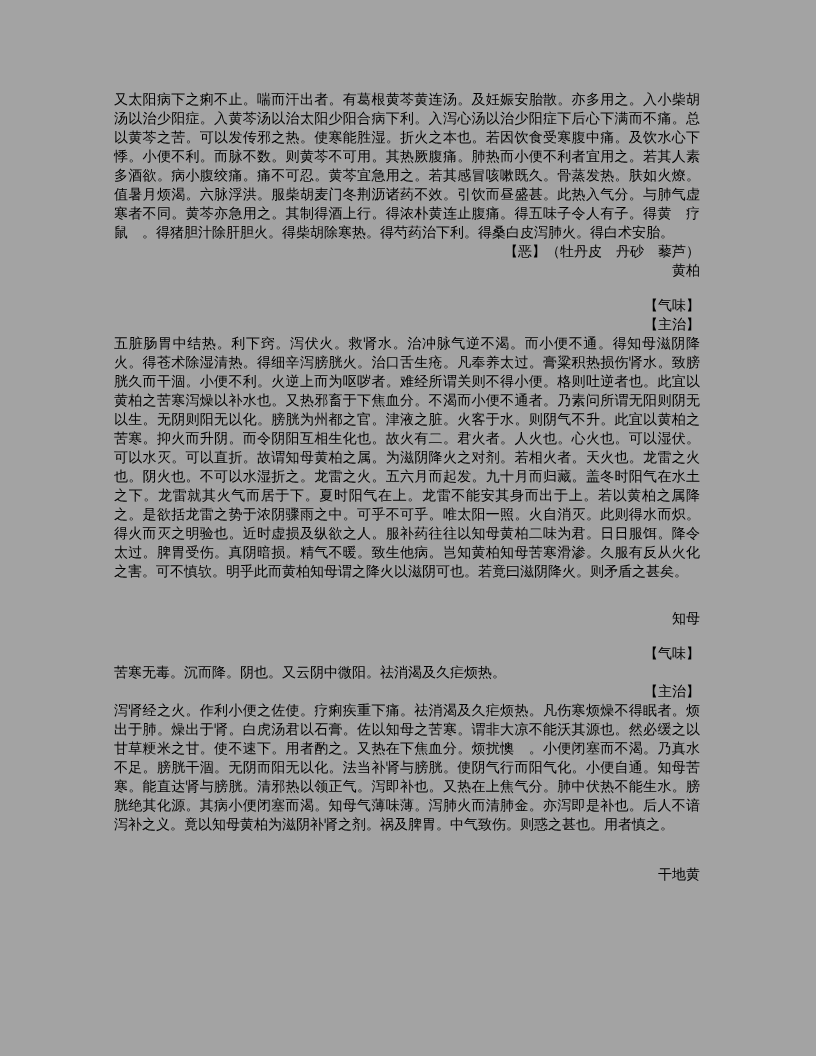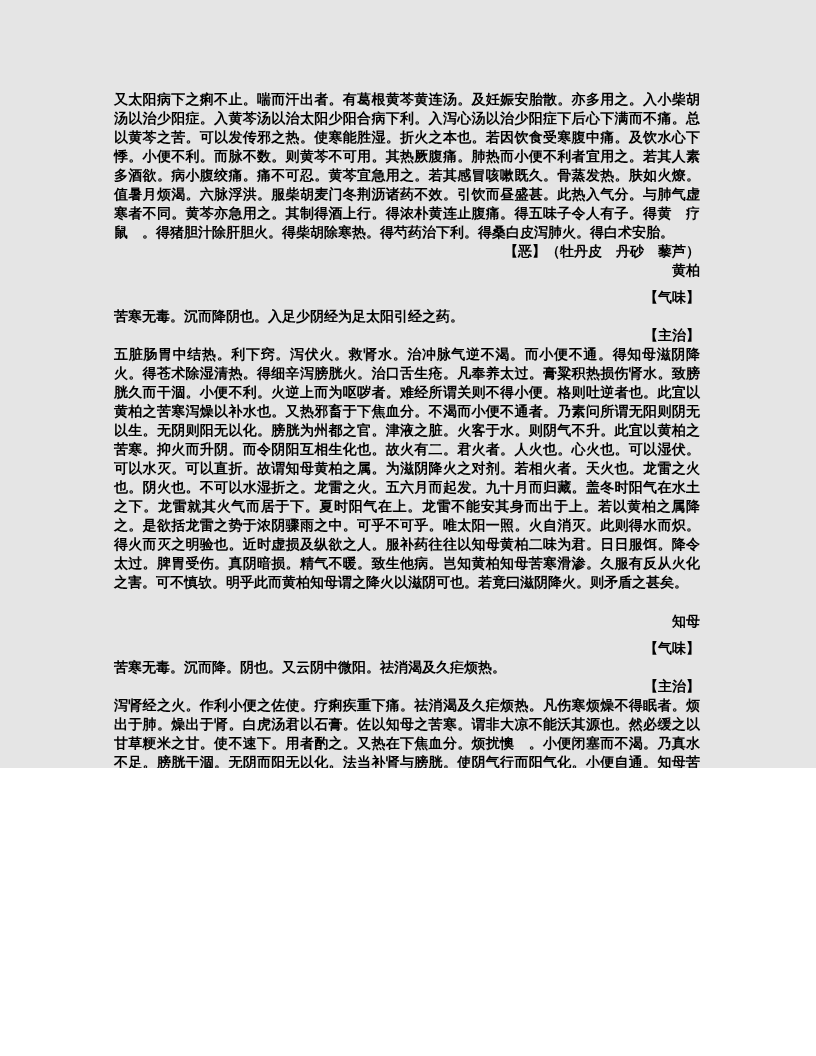--- a/index.html
+++ b/index.html
@@ -3,68 +3,66 @@
   <meta charset="utf-8">
   <style>
     html, body { margin: 0; padding: 0; }
     body {
       width: 816px; height: 1056px;
       background: #ffffff;
       font-family: "DejaVu Serif", serif;
     }
     .page {
       position: relative;
-      width: 816px; height: 768px;
-      background: #e5e5e5;
+      width: 816px; height: 1056px;
+      background: #a3a3a3;
       overflow: hidden;
       color: #000000;
-      font-weight: bold;
     }
     .content {
       position: absolute;
       left: 114px; top: 90px;
       width: 586px;
       font-size: 14px;
       line-height: 19px;
       text-align: justify;
       text-justify: inter-ideograph;
     }
     .para { margin: 0; padding: 0; }
     .single { text-align: right; }
-    .mt20 { margin-top: 20px; }
-    .mt24 { margin-top: 8px; }
+    .mt20 { margin-top: 28px; }
+    .mt24 { margin-top: 16px; }
     .mt25 { }
     .mt35 { margin-top: 31px; }
   </style>
 </head>
 <body>
 
 <div class="page">
   <div class="content">
 
     <p class="para">又太阳病下之痢不止。喘而汗出者。有葛根黄芩黄连汤。及妊娠安胎散。亦多用之。入小柴胡汤以治少阳症。入黄芩汤以治太阳少阳合病下利。入泻心汤以治少阳症下后心下满而不痛。总以黄芩之苦。可以发传邪之热。使寒能胜湿。折火之本也。若因饮食受寒腹中痛。及饮水心下悸。小便不利。而脉不数。则黄芩不可用。其热厥腹痛。肺热而小便不利者宜用之。若其人素多酒欲。病小腹绞痛。痛不可忍。黄芩宜急用之。若其感冒咳嗽既久。骨蒸发热。肤如火燎。值暑月烦渴。六脉浮洪。服柴胡麦门冬荆沥诸药不效。引饮而昼盛甚。此热入气分。与肺气虚寒者不同。黄芩亦急用之。其制得酒上行。得浓朴黄连止腹痛。得五味子令人有子。得黄　疗鼠　。得猪胆汁除肝胆火。得柴胡除寒热。得芍药治下利。得桑白皮泻肺火。得白术安胎。</p>
 
     <p class="para single">【恶】（牡丹皮　丹砂　藜芦）</p>
 
     <p class="para single mt25">黄柏</p>
 
     <p class="para single mt24">【气味】</p>
 
-    <p class="para">苦寒无毒。沉而降阴也。入足少阴经为足太阳引经之药。</p>
 
     <p class="para single">【主治】</p>
 
     <p class="para">五脏肠胃中结热。利下窍。泻伏火。救肾水。治冲脉气逆不渴。而小便不通。得知母滋阴降火。得苍术除湿清热。得细辛泻膀胱火。治口舌生疮。凡奉养太过。膏粱积热损伤肾水。致膀胱久而干涸。小便不利。火逆上而为呕哕者。难经所谓关则不得小便。格则吐逆者也。此宜以黄柏之苦寒泻燥以补水也。又热邪畜于下焦血分。不渴而小便不通者。乃素问所谓无阳则阴无以生。无阴则阳无以化。膀胱为州都之官。津液之脏。火客于水。则阴气不升。此宜以黄柏之苦寒。抑火而升阴。而令阴阳互相生化也。故火有二。君火者。人火也。心火也。可以湿伏。可以水灭。可以直折。故谓知母黄柏之属。为滋阴降火之对剂。若相火者。天火也。龙雷之火也。阴火也。不可以水湿折之。龙雷之火。五六月而起发。九十月而归藏。盖冬时阳气在水土之下。龙雷就其火气而居于下。夏时阳气在上。龙雷不能安其身而出于上。若以黄柏之属降之。是欲括龙雷之势于浓阴骤雨之中。可乎不可乎。唯太阳一照。火自消灭。此则得水而炽。得火而灭之明验也。近时虚损及纵欲之人。服补药往往以知母黄柏二味为君。日日服饵。降令太过。脾胃受伤。真阴暗损。精气不暖。致生他病。岂知黄柏知母苦寒滑渗。久服有反从火化之害。可不慎欤。明乎此而黄柏知母谓之降火以滋阴可也。若竟曰滋阴降火。则矛盾之甚矣。</p>
 
     <p class="para single mt20">知母</p>
 
     <p class="para single mt24">【气味】</p>
 
     <p class="para">苦寒无毒。沉而降。阴也。又云阴中微阳。祛消渴及久疟烦热。</p>
 
     <p class="para single">【主治】</p>
 
-    <p class="para">泻肾经之火。作利小便之佐使。疗痢疾重下痛。祛消渴及久疟烦热。凡伤寒烦燥不得眠者。烦出于肺。燥出于肾。白虎汤君以石膏。佐以知母之苦寒。谓非大凉不能沃其源也。然必缓之以甘草粳米之甘。使不速下。用者酌之。又热在下焦血分。烦扰懊　。小便闭塞而不渴。乃真水不足。膀胱干涸。无阴而阳无以化。法当补肾与膀胱。使阴气行而阳气化。小便自通。知母苦寒。能直达肾与膀胱。清邪热以领正气。泻即补也。得知母滋阴降火。肺中伏热不能生水。膀胱绝其化源。其病小便闭塞而渴。知母气薄味薄。泻肺火而清肺金。亦泻即是补也。后人不谙泻补之义。竟以知母黄柏为滋阴补肾之剂。祸及脾胃。中气致伤。则惑之甚也。用者慎之。</p>
+    <p class="para">泻肾经之火。作利小便之佐使。疗痢疾重下痛。祛消渴及久疟烦热。凡伤寒烦燥不得眠者。烦出于肺。燥出于肾。白虎汤君以石膏。佐以知母之苦寒。谓非大凉不能沃其源也。然必缓之以甘草粳米之甘。使不速下。用者酌之。又热在下焦血分。烦扰懊　。小便闭塞而不渴。乃真水不足。膀胱干涸。无阴而阳无以化。法当补肾与膀胱。使阴气行而阳气化。小便自通。知母苦寒。能直达肾与膀胱。清邪热以领正气。泻即补也。又热在上焦气分。肺中伏热不能生水。膀胱绝其化源。其病小便闭塞而渴。知母气薄味薄。泻肺火而清肺金。亦泻即是补也。后人不谙泻补之义。竟以知母黄柏为滋阴补肾之剂。祸及脾胃。中气致伤。则惑之甚也。用者慎之。</p>
 
     <p class="para single mt35">干地黄</p>
 
   </div>
 </div>
 
 </body></html>

